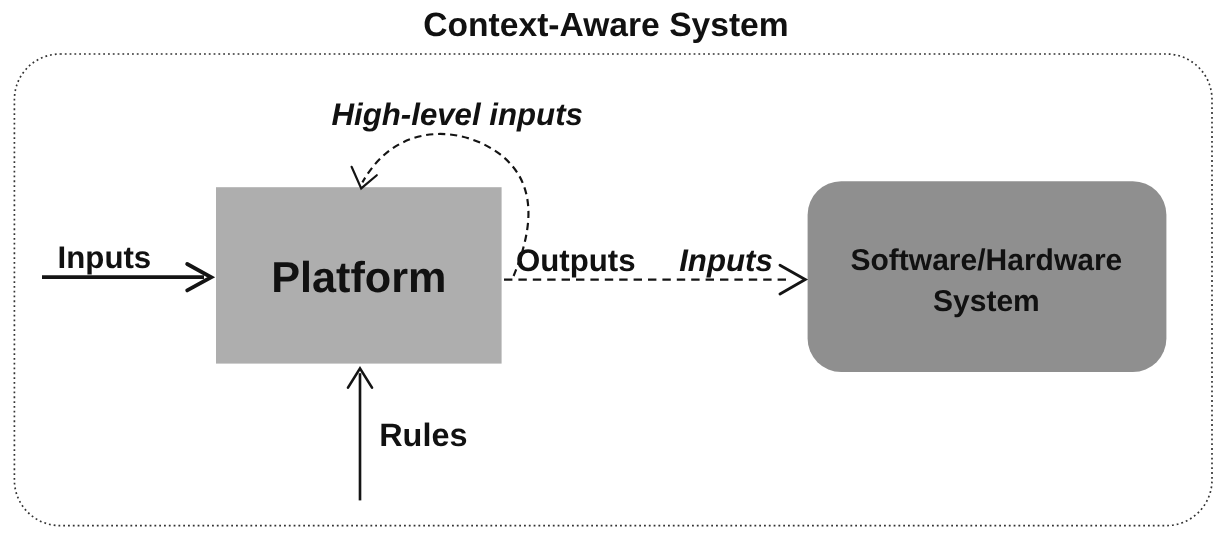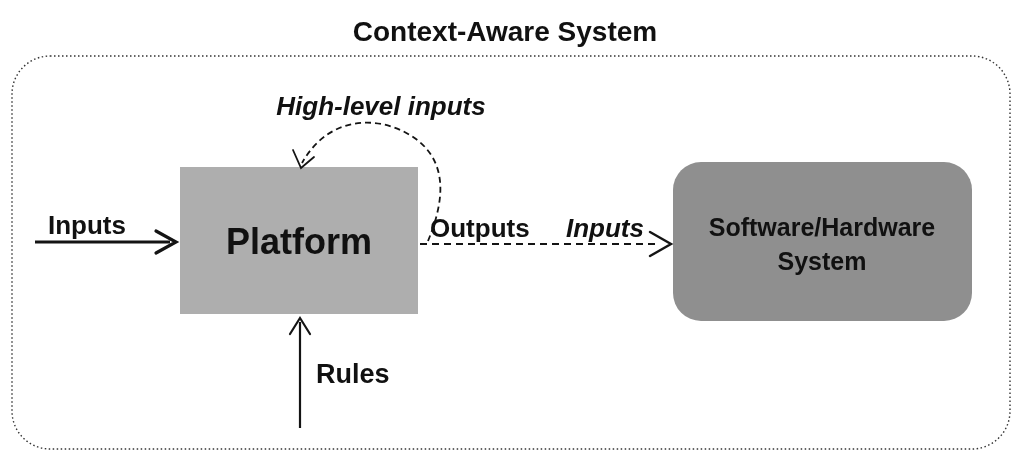--- a/index.html
+++ b/index.html
@@ -7,21 +7,20 @@
     padding: 0;
     background: #ffffff;
     width: 1024px;
     height: 452px;
     overflow: hidden;
   }
   .canvas-wrap {
     position: relative;
     width: 1024px;
     height: 408px;
-    margin-top: 11px;
   }
   svg {
     display: block;
   }
   text {
     font-family: "Liberation Sans", sans-serif;
     font-weight: bold;
     fill: #111111;
   }
   .t-title   { font-size: 28px; }

